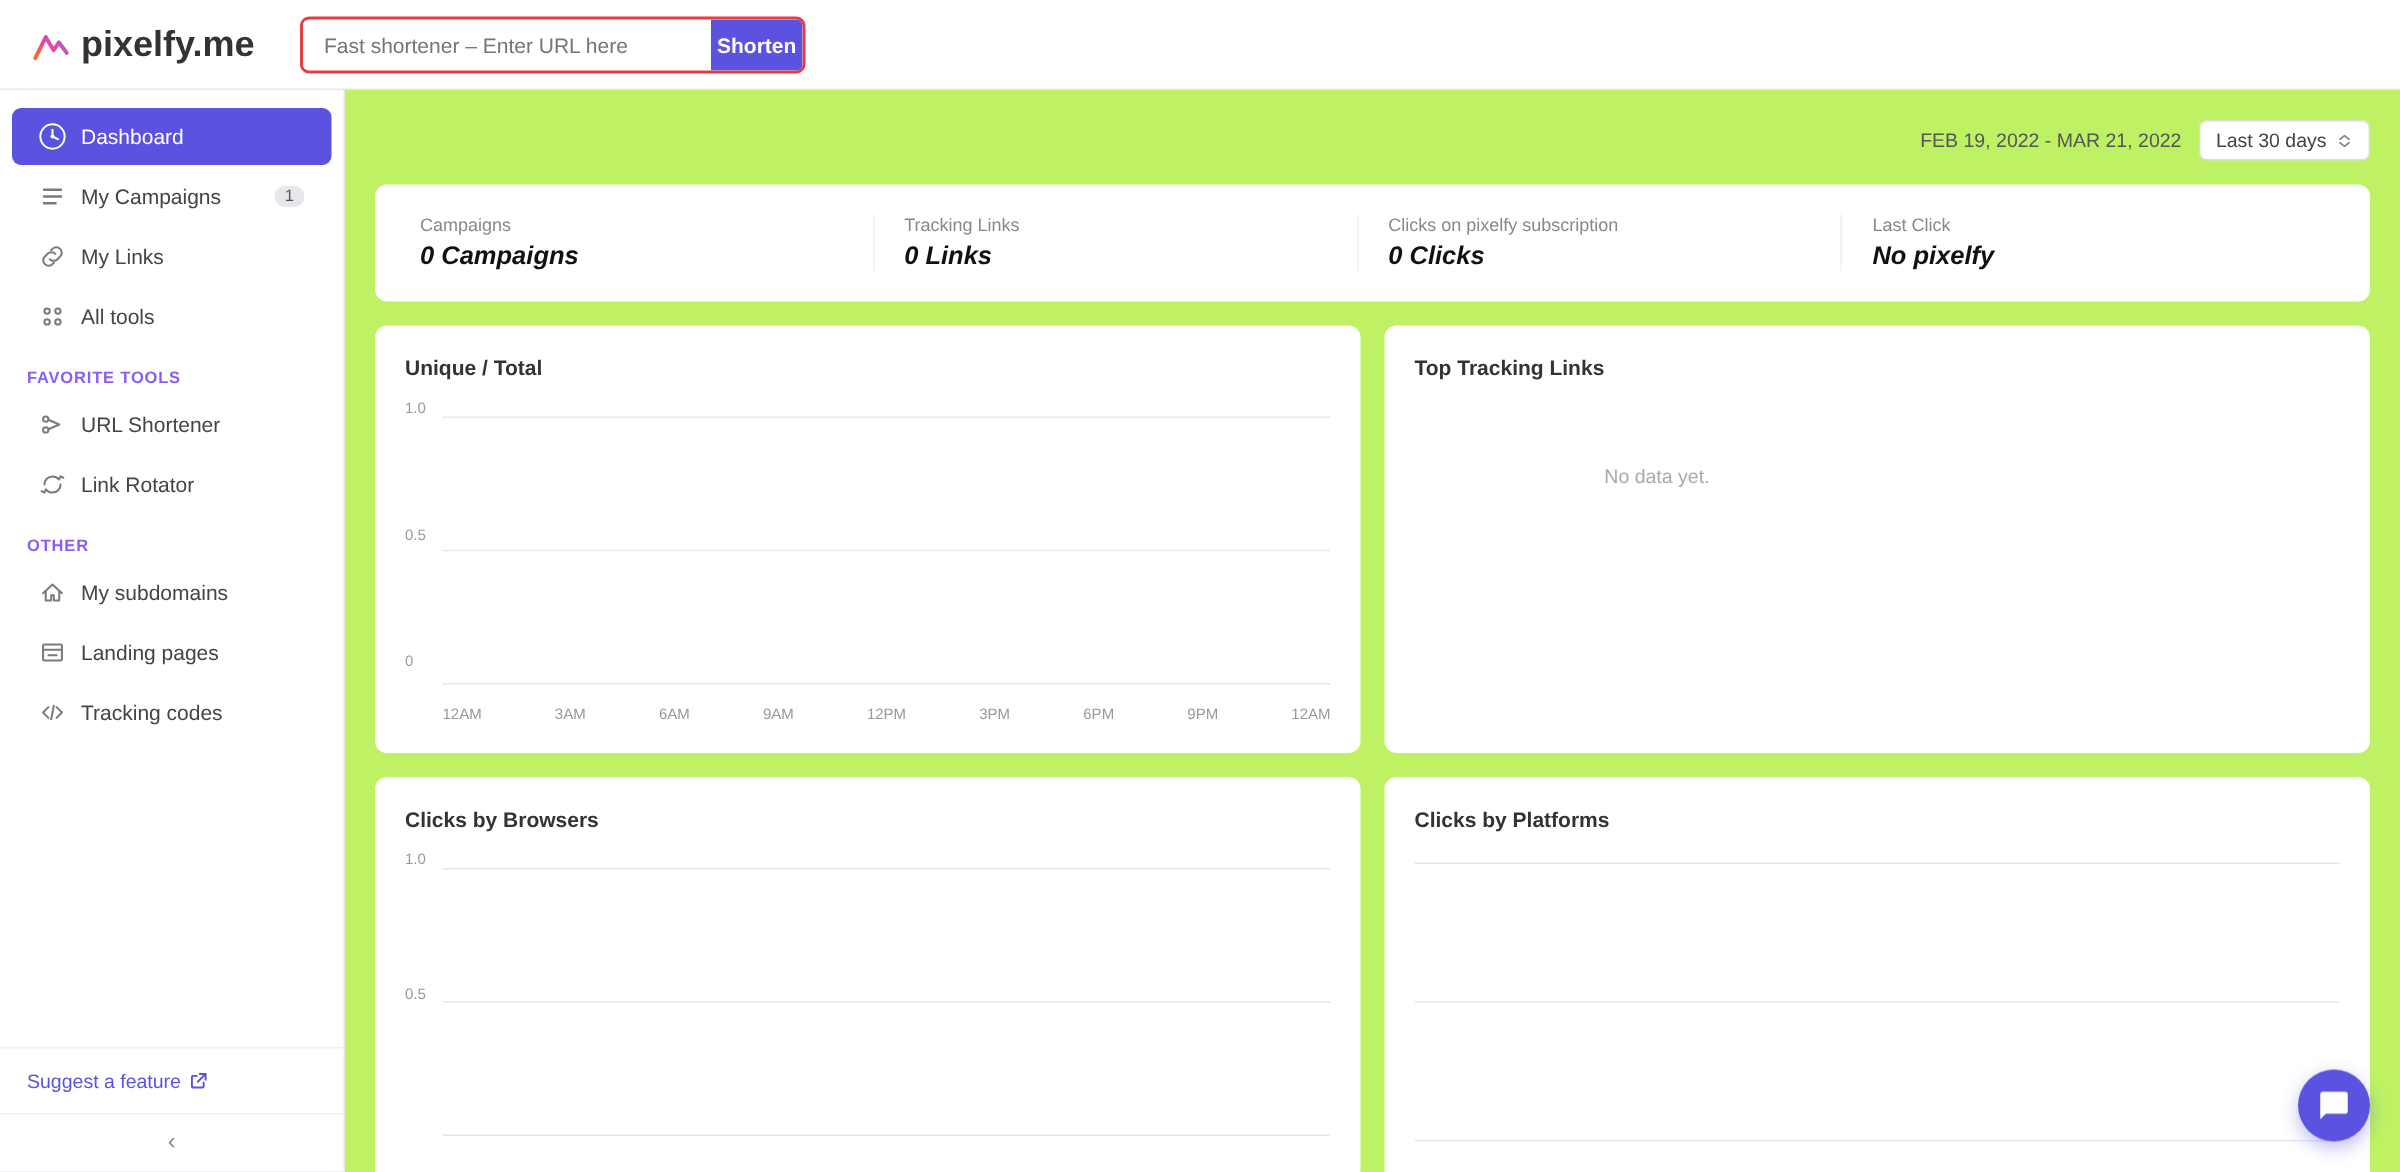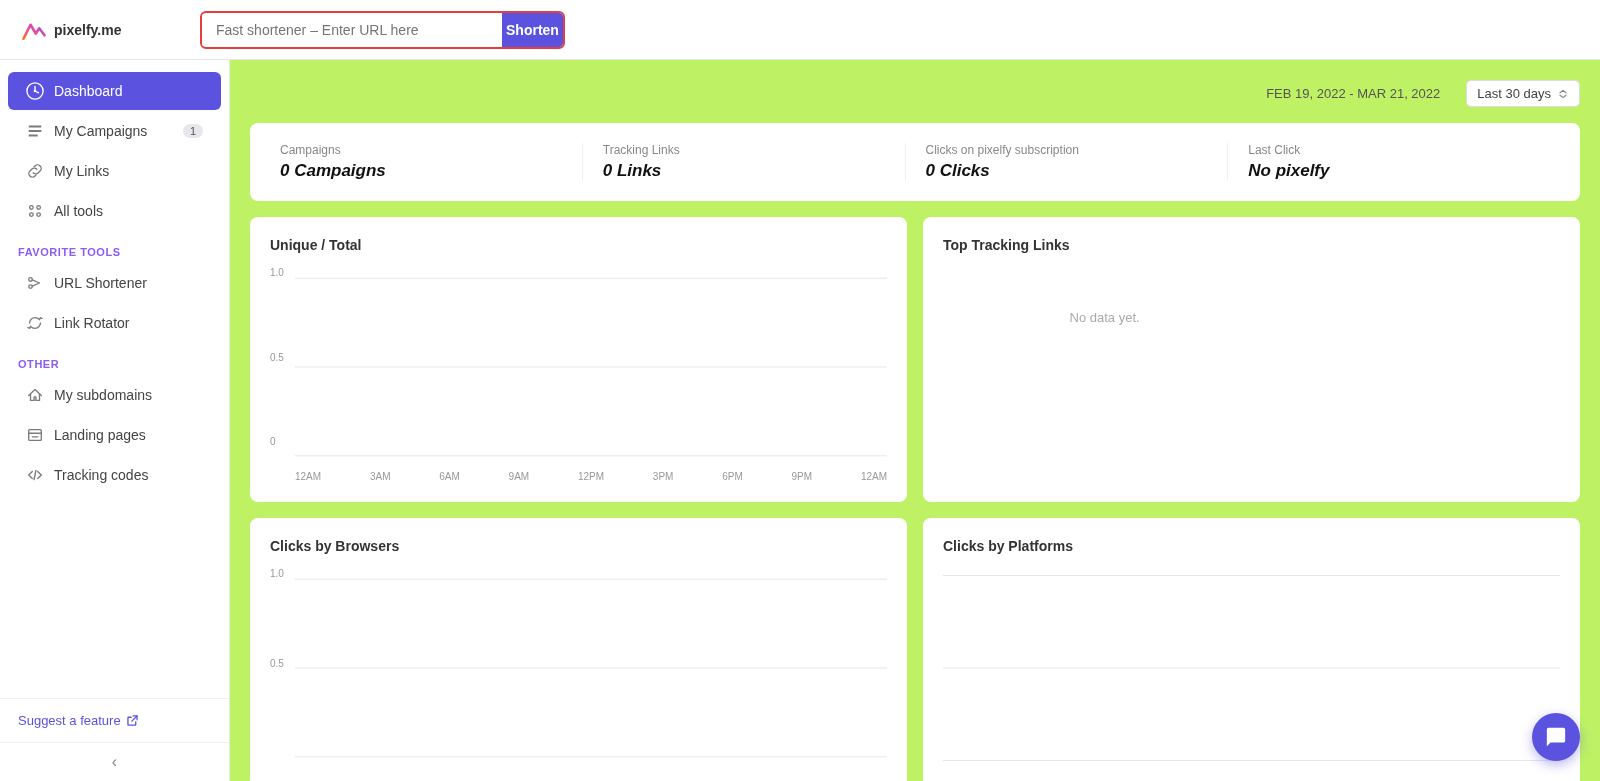--- a/index.html
+++ b/index.html
@@ -14,21 +14,21 @@
       padding: 0 20px;
       border-bottom: 1px solid #e5e7eb;
       flex-shrink: 0;
       gap: 20px;
     }
     .logo {
       display: flex;
       align-items: center;
       gap: 6px;
       font-weight: 700;
-      font-size: 14px;
+      font-size: 24px;
       color: #333;
       min-width: 160px;
     }
     .logo-icon {
       width: 28px;
       height: 28px;
     }
     .url-bar-wrapper {
       border: 2px solid #e53e3e;
       border-radius: 6px;
@@ -36,21 +36,21 @@
       align-items: center;
       overflow: hidden;
       flex: 0 0 auto;
     }
     .url-input {
       border: none;
       outline: none;
       padding: 8px 14px;
       font-size: 14px;
       color: #666;
-      width: 300px;
+      width: 272px;
       background: #fff;
     }
     .shorten-btn {
       background: #5b52e0;
       color: #fff;
       border: none;
       padding: 9px 4px;
       font-size: 14px;
       font-weight: 600;
       cursor: pointer;
@@ -154,21 +154,20 @@
       background: #fff;
       border: 1px solid #ddd;
       border-radius: 5px;
       padding: 5px 10px;
       font-size: 13px;
       color: #444;
       display: flex;
       align-items: center;
       gap: 6px;
       cursor: pointer;
-      margin-left: 14px;
     }
 
     
     .stats-row {
       background: #fff;
       border-radius: 8px;
       display: flex;
       align-items: center;
       padding: 20px 30px;
       margin-bottom: 16px;

